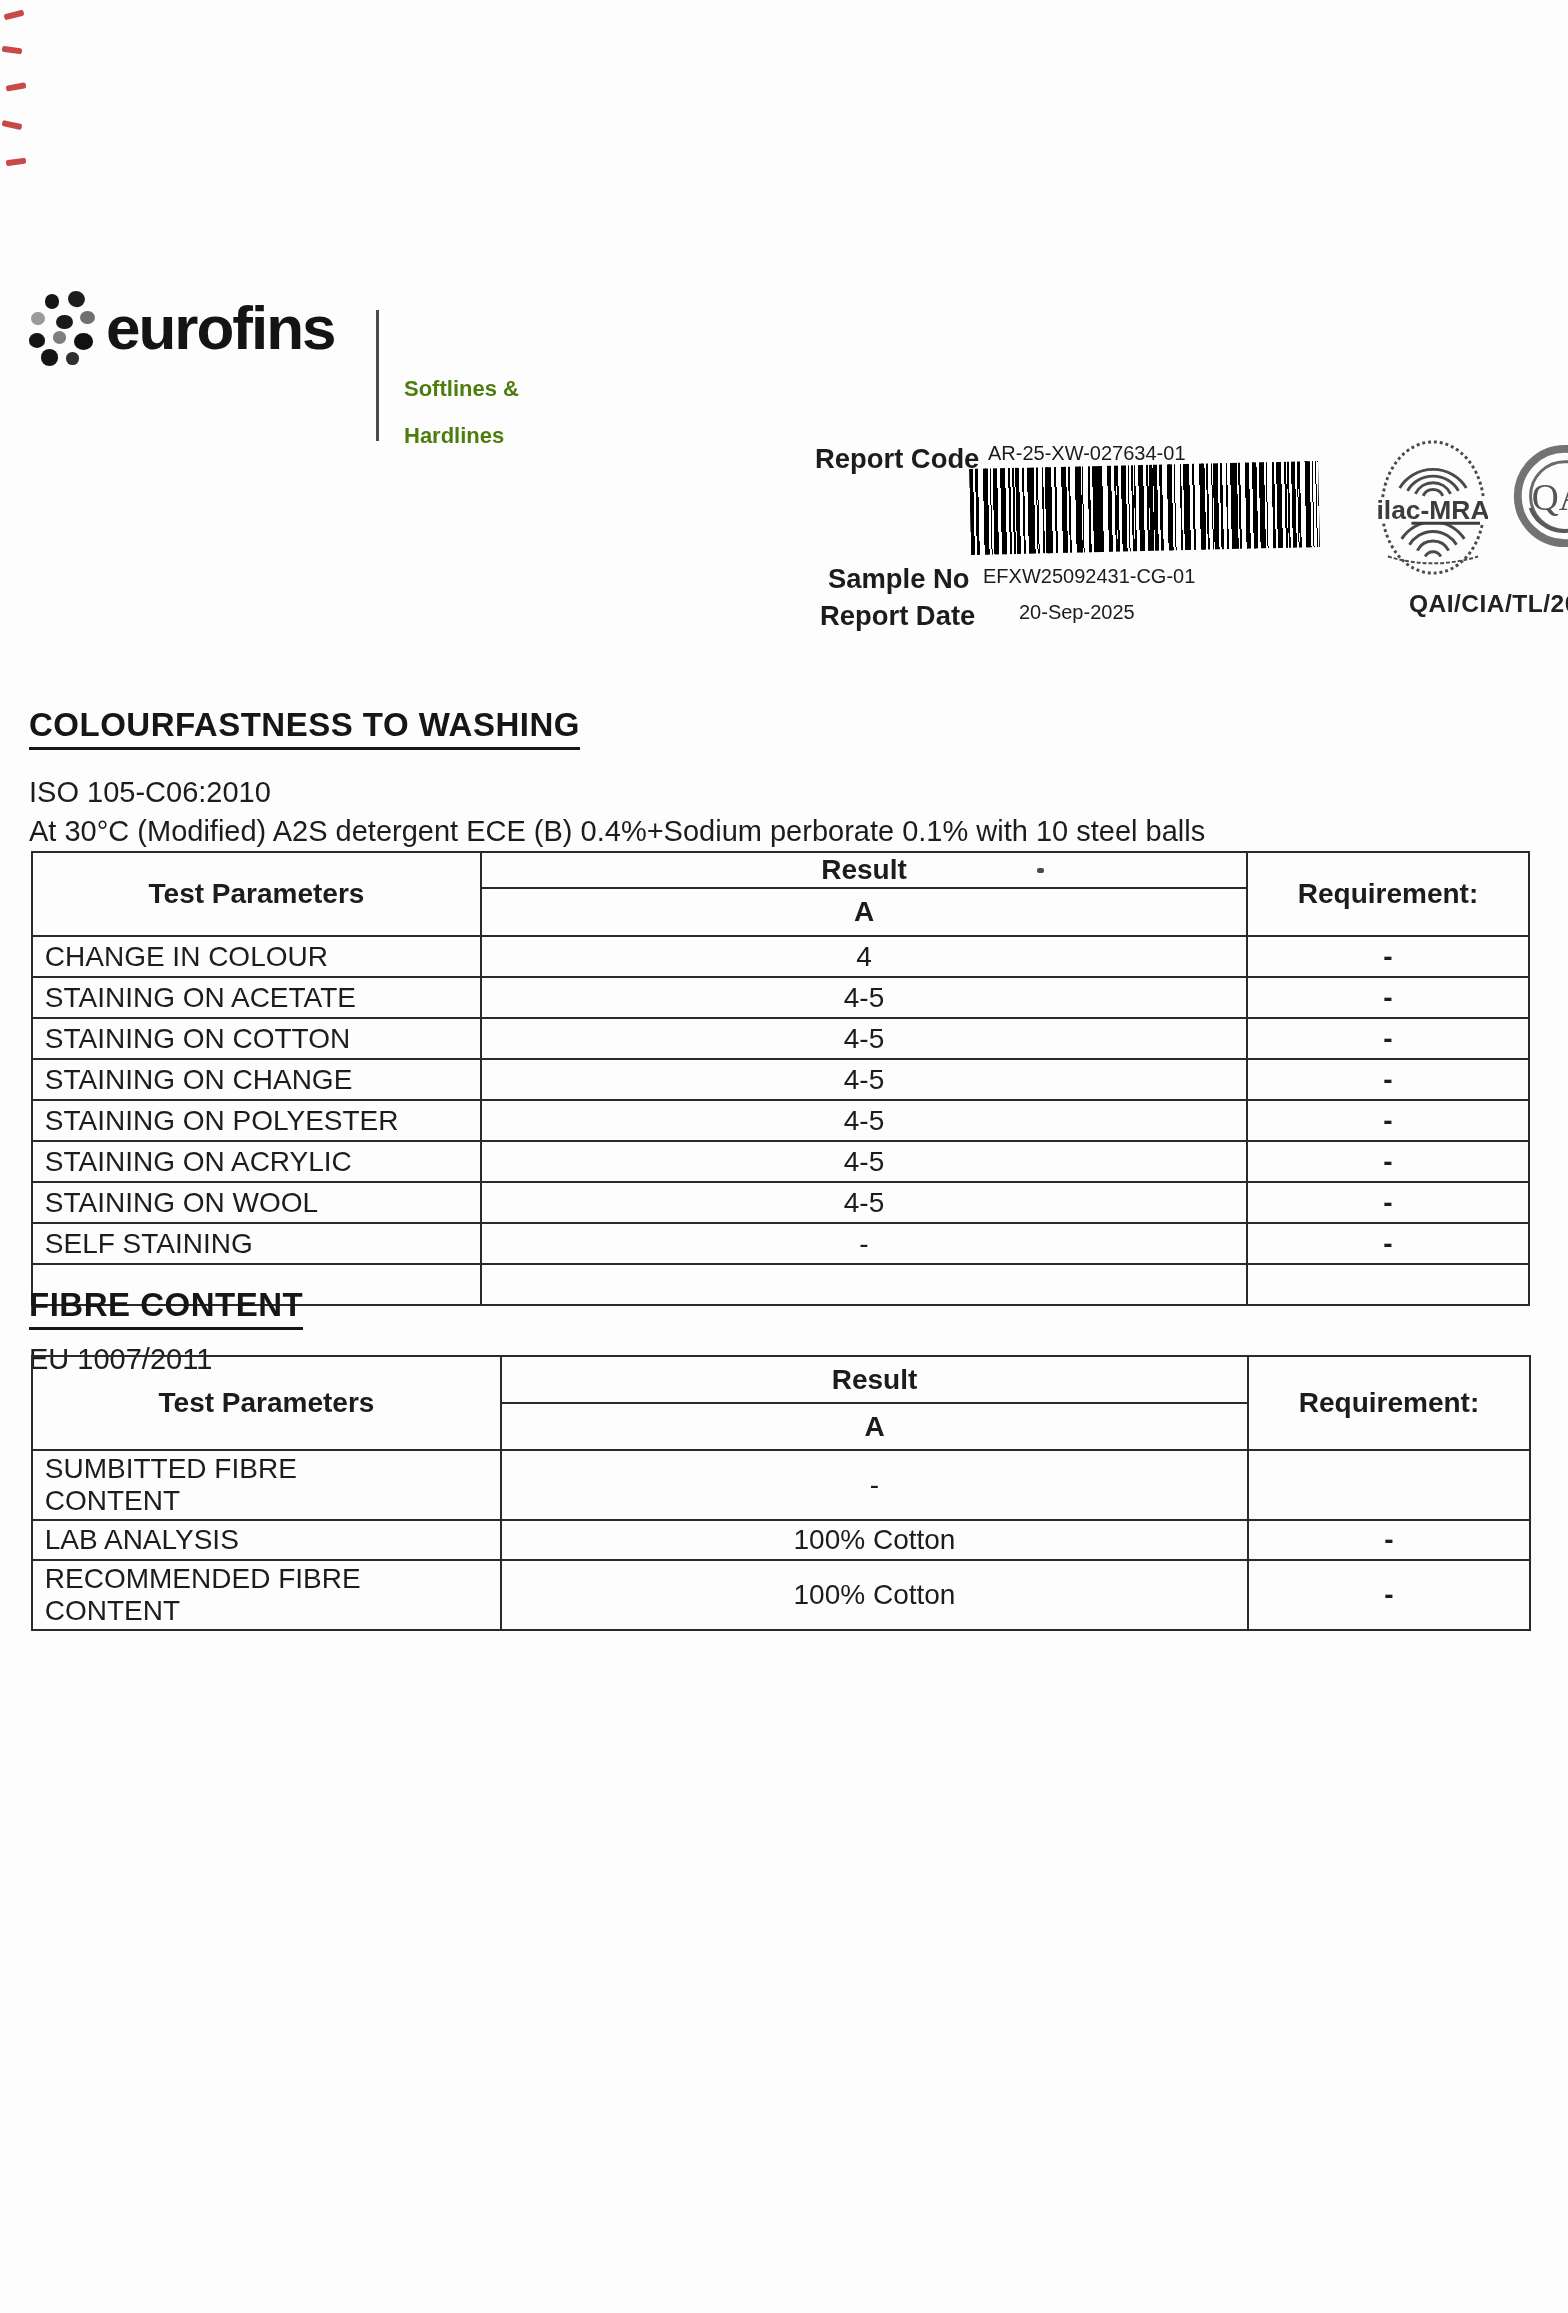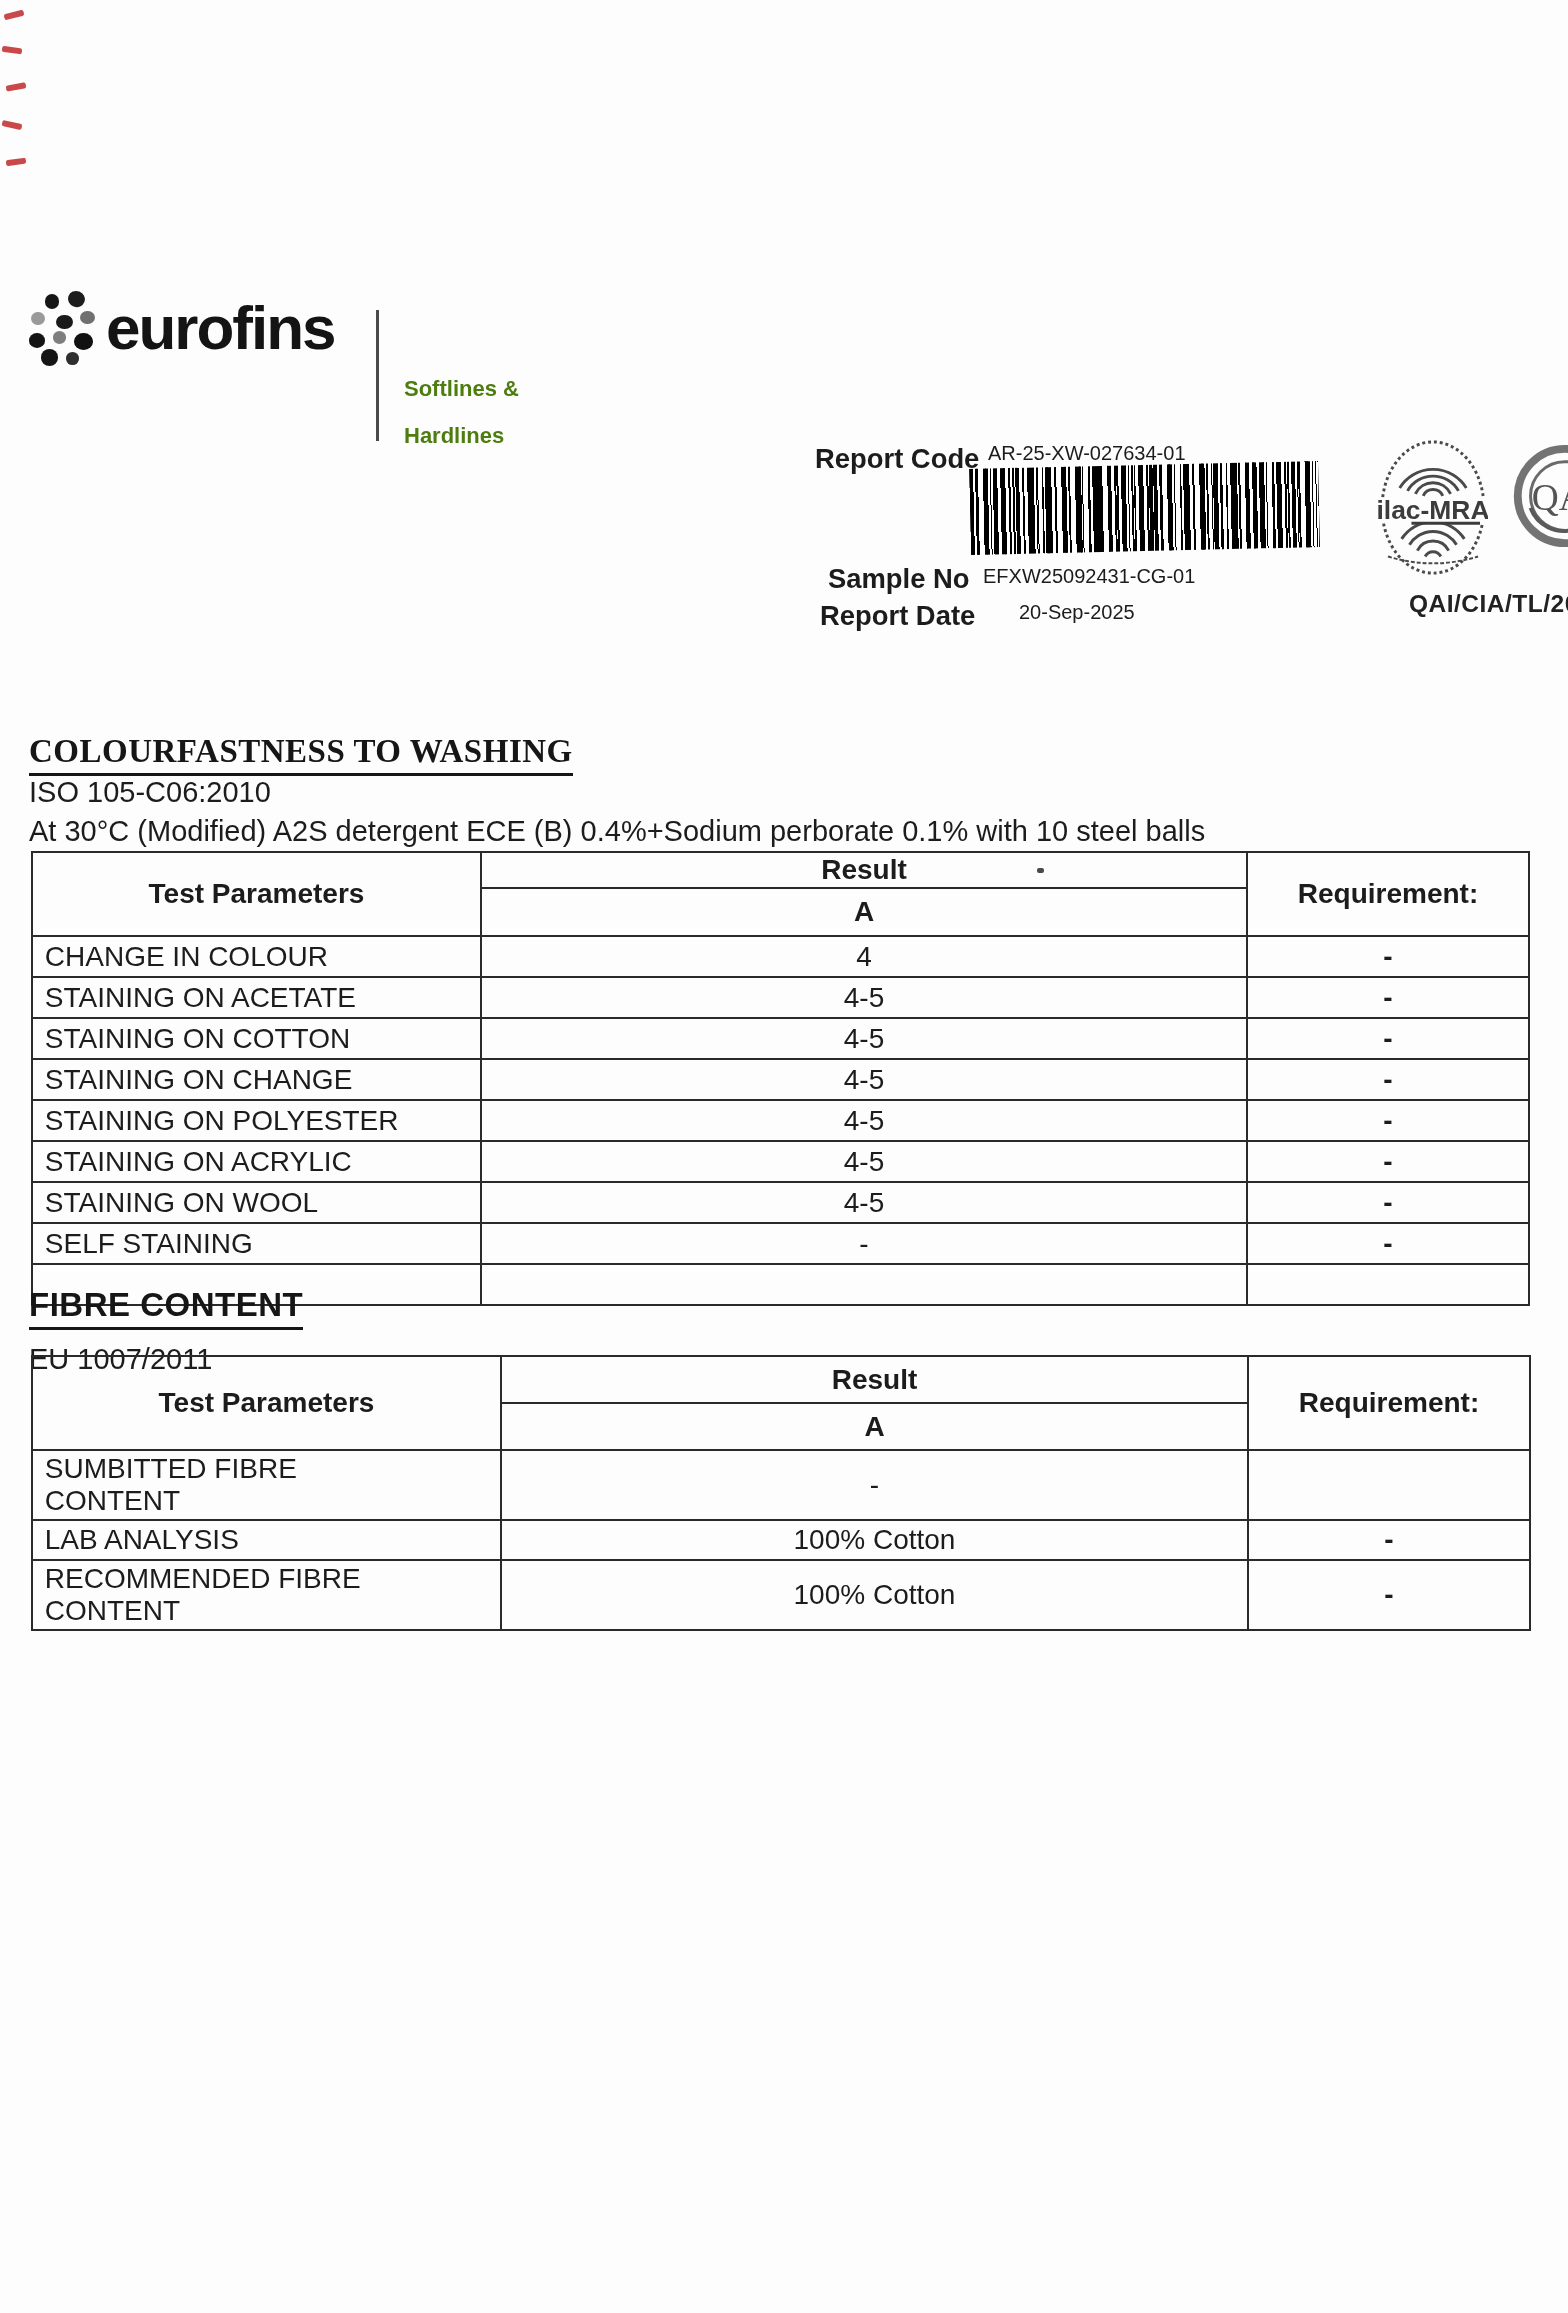--- a/index.html
+++ b/index.html
@@ -165,21 +165,21 @@
   <div class="stamp" style="left:1502px;top:443px;">
     <svg width="113" height="110" viewBox="0 0 115 112">
       <circle cx="64" cy="54" r="48" fill="none" stroke="#5a5a5a" stroke-width="8" opacity="0.85"></circle>
       <circle cx="64" cy="54" r="35" fill="none" stroke="#6a6a6a" stroke-width="3"></circle>
       <path d="M29 66 a36 36 0 0 0 44 22" fill="none" stroke="#5a5a5a" stroke-width="4"></path>
       <text x="64" y="68" text-anchor="middle" font-family="Liberation Serif, serif" font-size="38" fill="#555">QAI</text>
     </svg>
   </div>
   <div class="cert-no">QAI/CIA/TL/2025/011</div>
 
-  <div class="sec-title" style="top:733px;font-family:Liberation Serif, serif;">COLOURFASTNESS TO WASHING</div>
+  <div class="sec-title" style="top:706px;">COLOURFASTNESS TO WASHING</div>
   <div class="sec-standard" style="top:776px;">ISO 105-C06:2010</div>
   <div class="sec-condition" style="top:815px;">At 30°C (Modified) A2S detergent ECE (B) 0.4%+Sodium perborate 0.1% with 10 steel balls</div>
 
   <table class="report-table" id="table1" style="top:851px;">
     <colgroup>
         <col style="width:449px">
         <col style="width:766px">
         <col style="width:282px">
       </colgroup>
     <thead>

